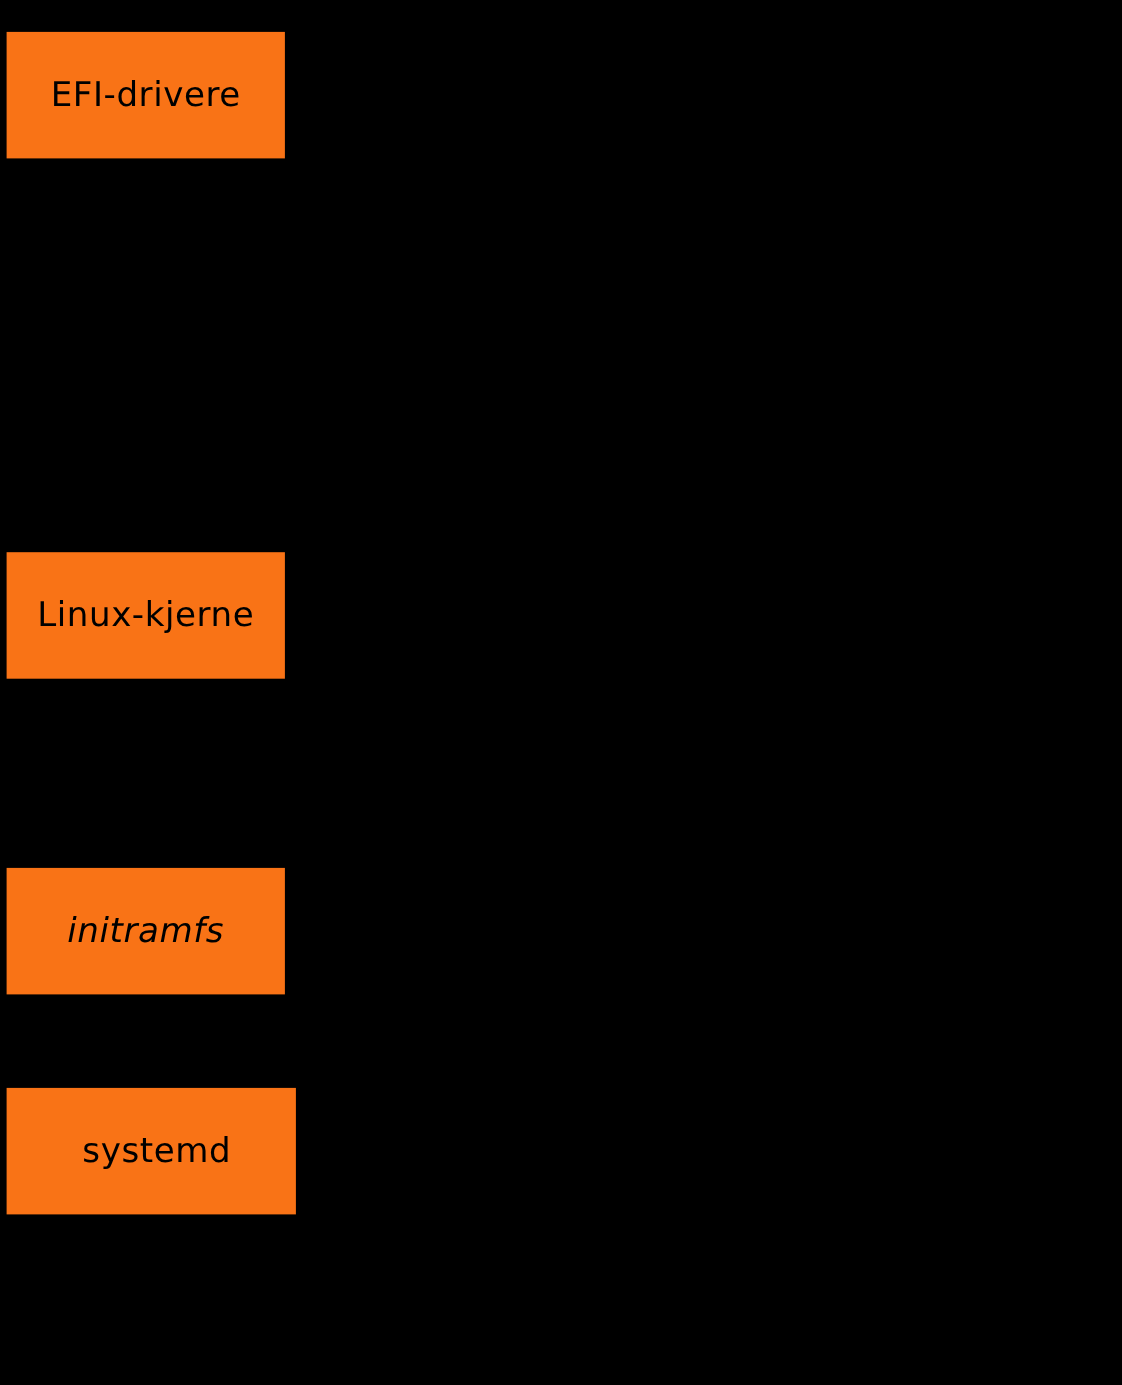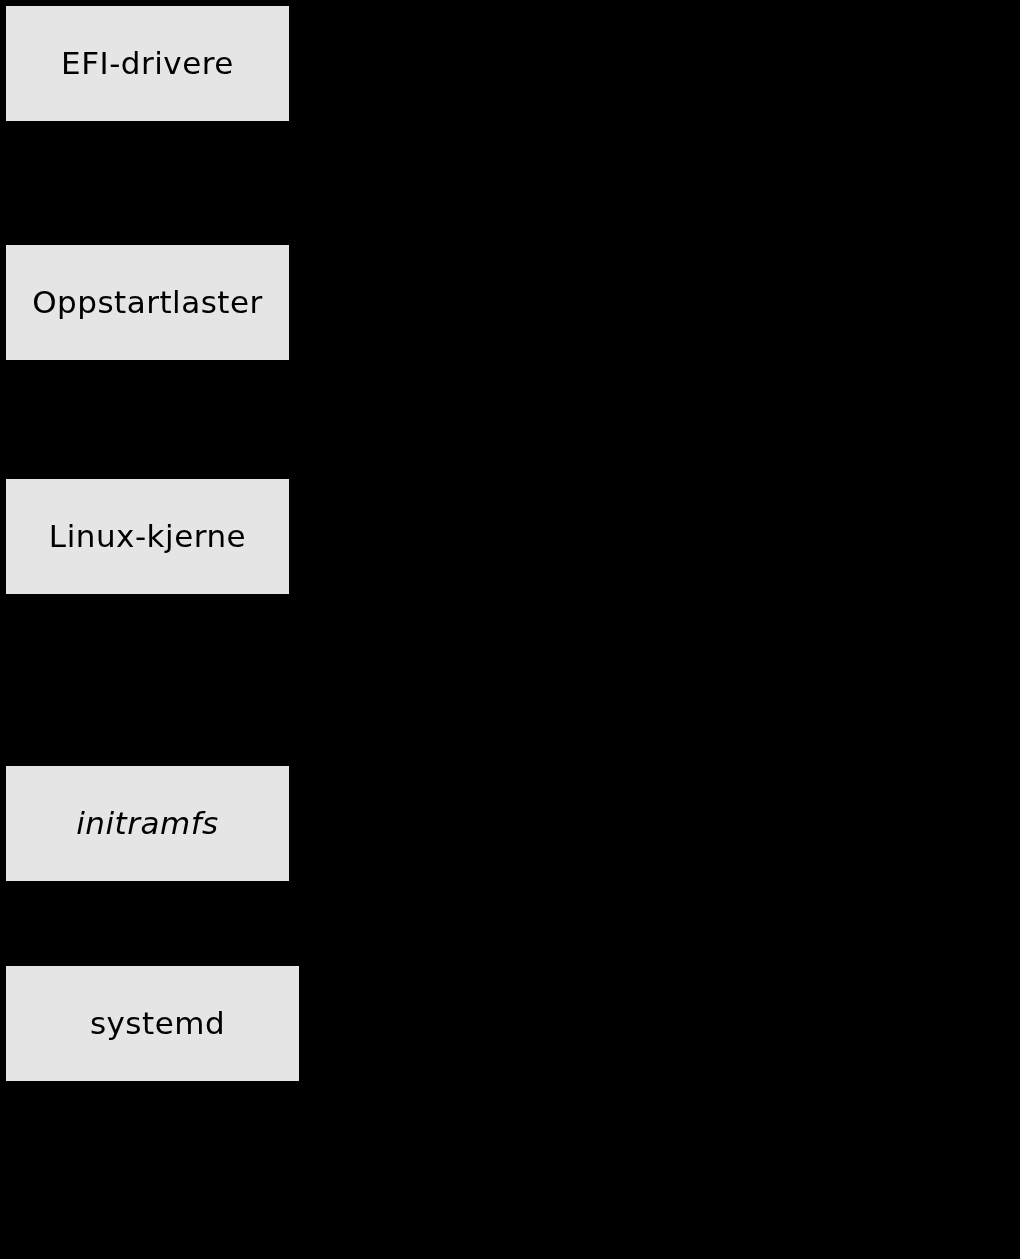--- a/index.html
+++ b/index.html
@@ -14,47 +14,45 @@
     overflow: hidden;
     font-family: "DejaVu Sans", "Liberation Sans", sans-serif;
   }
   .diagram {
     position: absolute;
     inset: 0;
   }
   .node {
     position: absolute;
     left: 6px;
-    width: 283px;
+    width: 253px;
     height: 115px;
-    background: #e5e5e5;
+    background: #f97316;
     color: #000000;
     display: flex;
     align-items: center;
     justify-content: center;
     font-size: 31px;
     line-height: 1;
     letter-spacing: 0.5px;
+    margin-top: 23px;
   }
   .node-1 { top: 6px; }
   .node-2 { top: 245px; }
   .node-3 { top: 479px; }
   .node-4 { top: 766px; font-style: italic; }
   .node-5 { top: 966px; padding-left: 10px; }
 </style>
 </head>
 <body>
 
 <div class="diagram">
   <div class="node node-1">
     <span>EFI-drivere</span>
   </div>
-  <div class="node node-2">
-    <span>Oppstartlaster</span>
-  </div>
   <div class="node node-3">
     <span>Linux-kjerne</span>
   </div>
   <div class="node node-4">
     <span>initramfs</span>
   </div>
   <div class="node node-5">
     <span>systemd</span>
   </div>
 </div>

